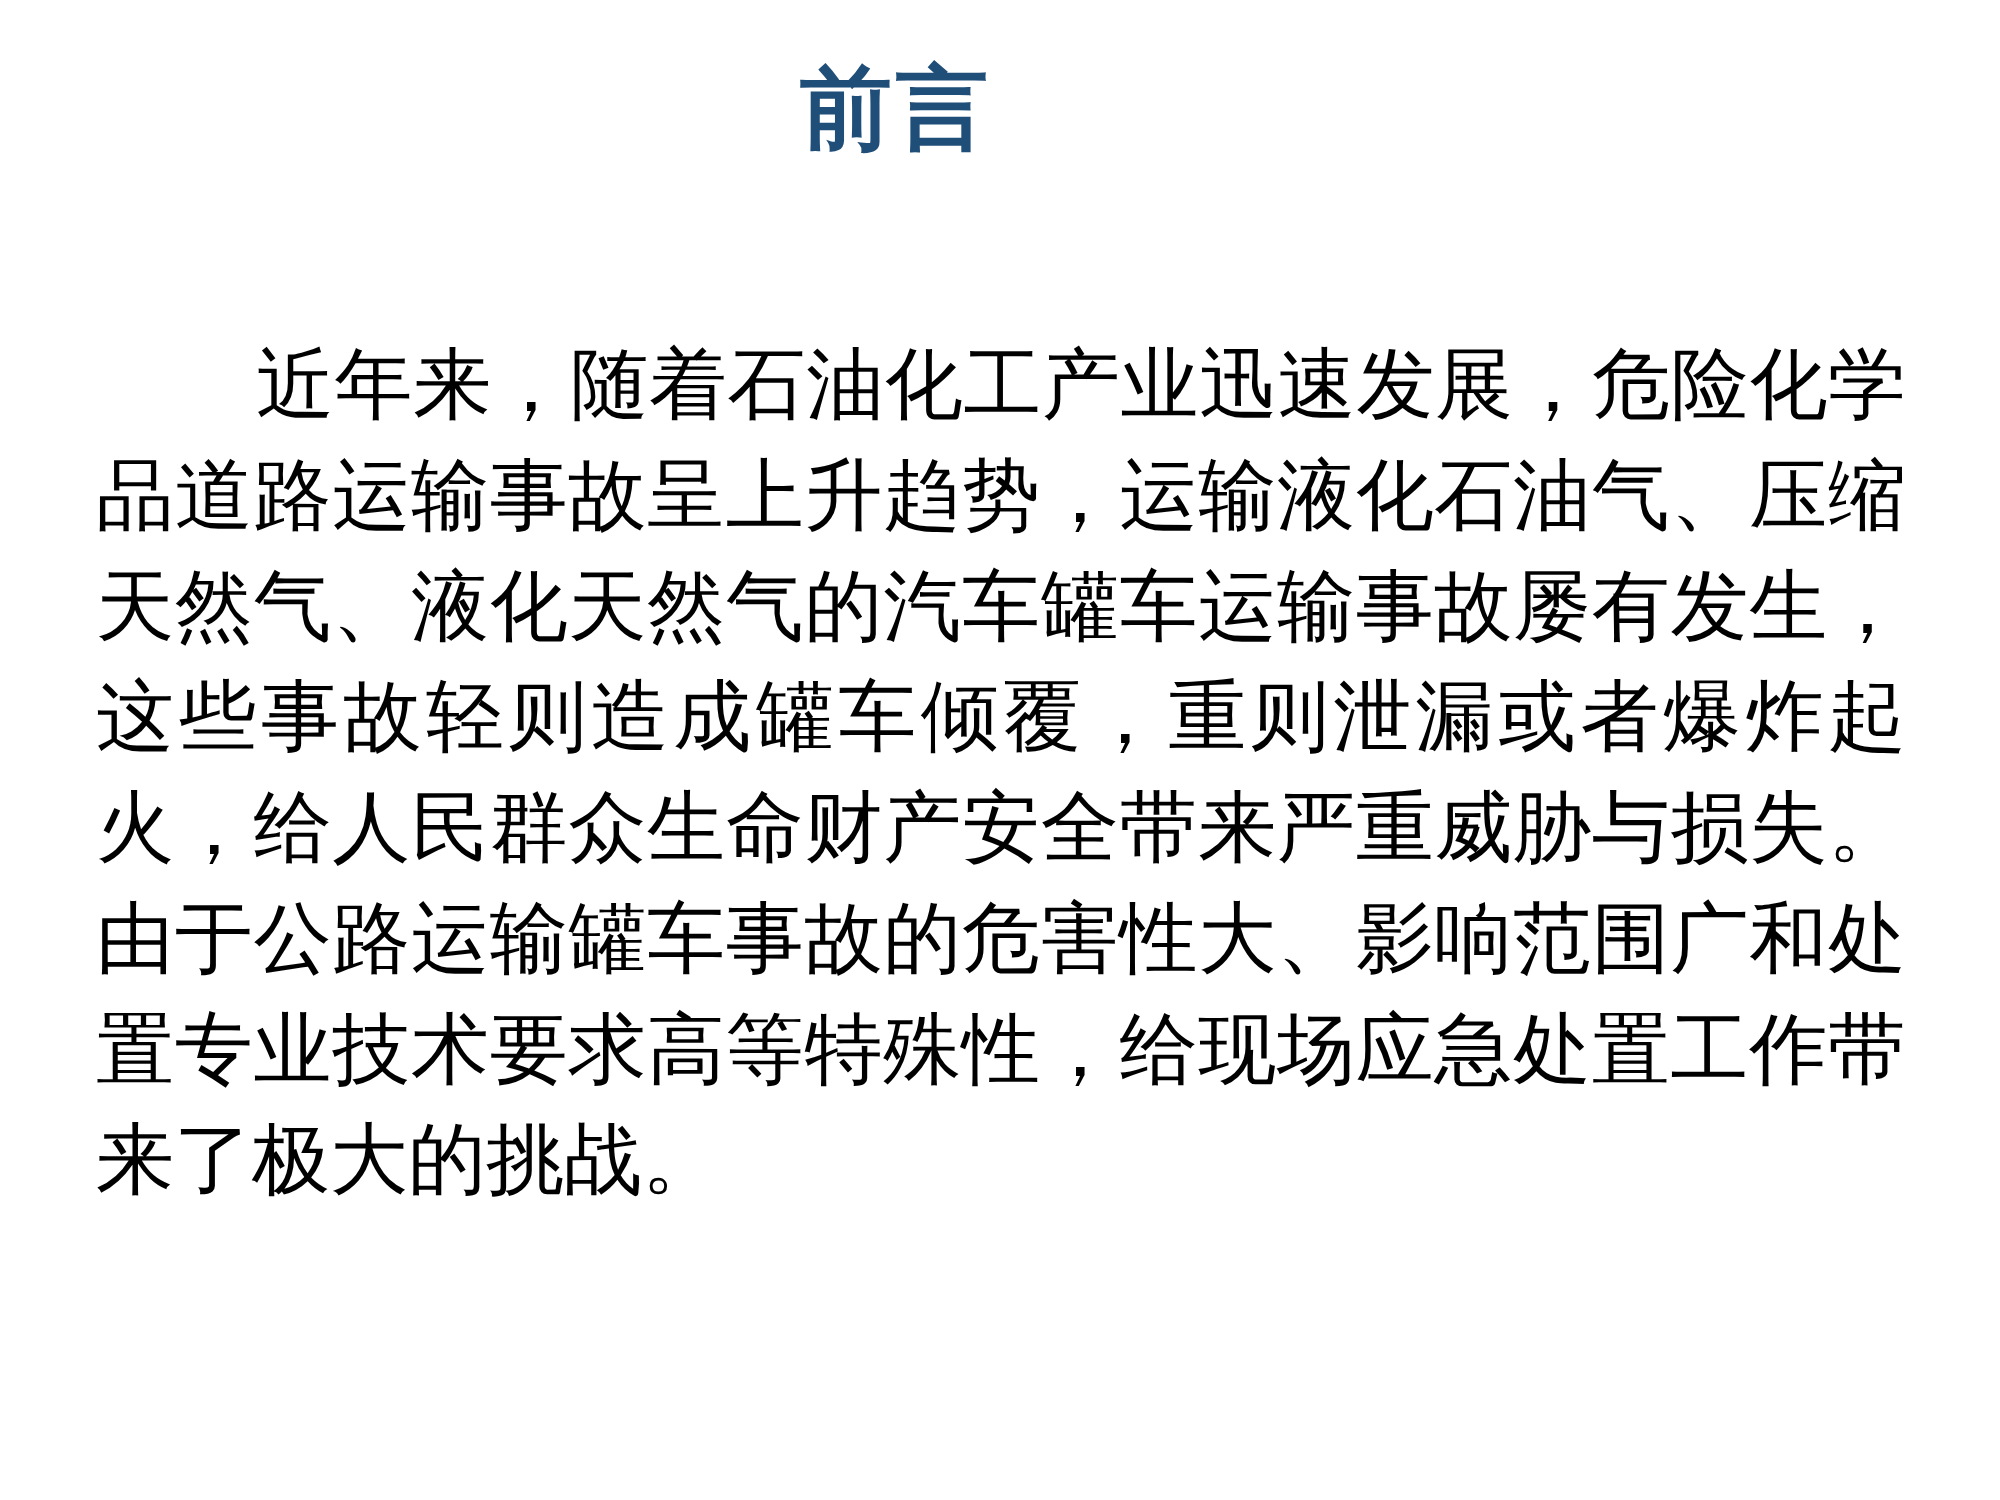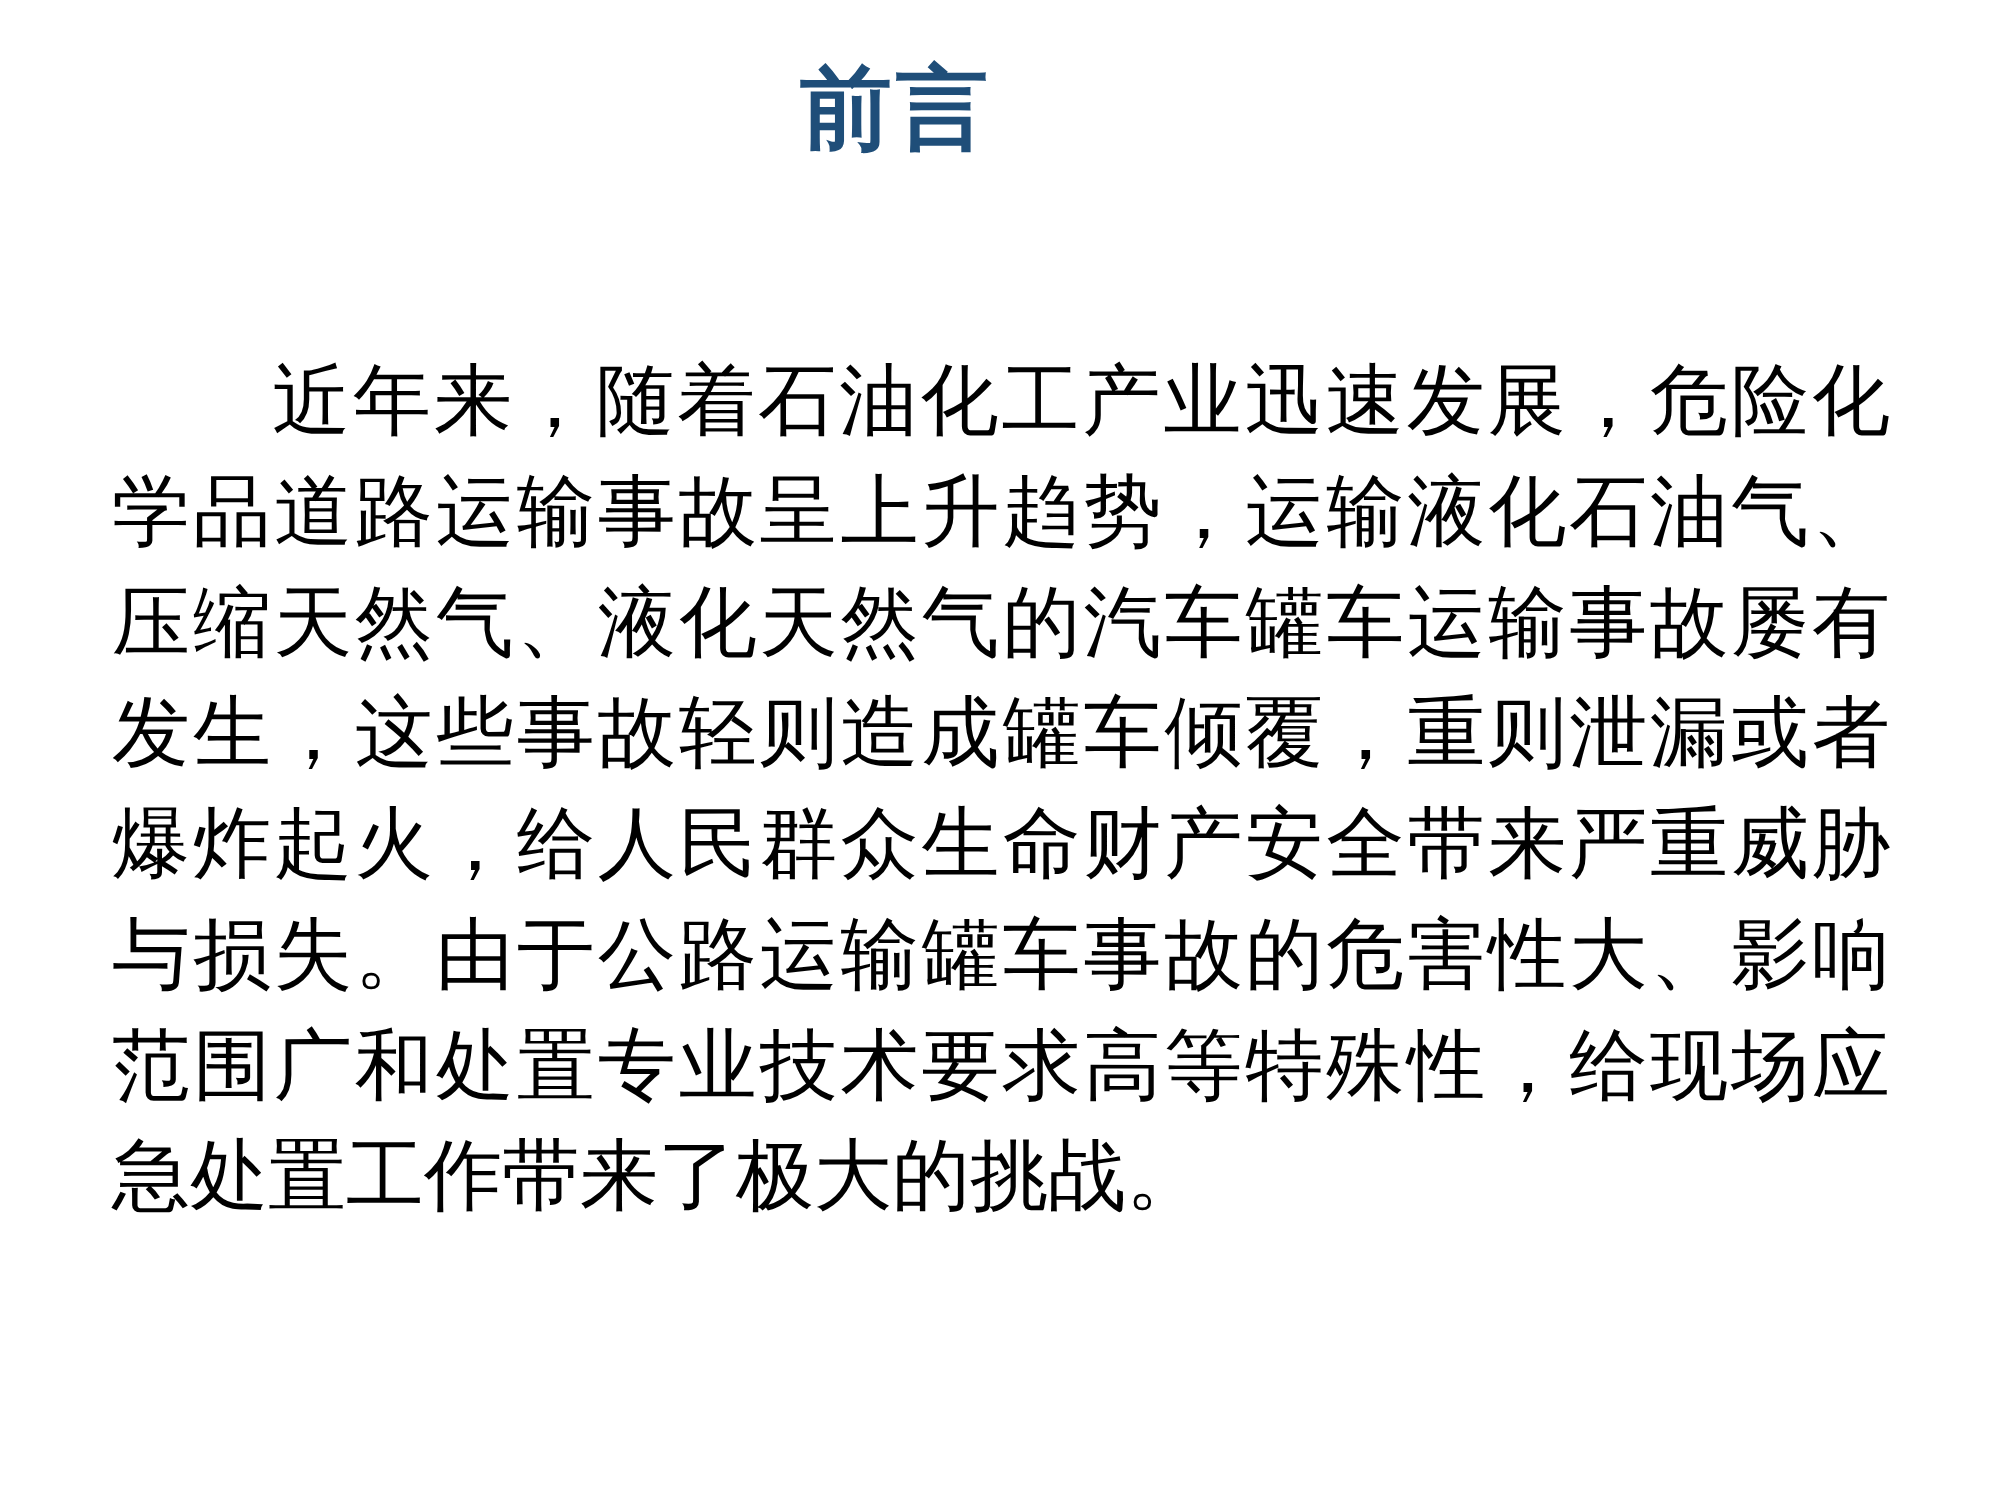--- a/index.html
+++ b/index.html
@@ -40,21 +40,21 @@
     width: 1810px;
   }
   .body-paragraph {
     font-family: "Liberation Serif", "DejaVu Serif", serif;
     font-size: 78px;
     line-height: 1.42;
     color: #000000;
     text-align: justify;
     text-justify: inter-character;
     text-indent: 160px;
-    margin: 16px;
+    margin: 0;
     letter-spacing: 0px;
     word-break: break-all;
   }
 </style>
 </head>
 <body>
 
 <div class="slide">
 
   <div class="slide-title">前言</div>

